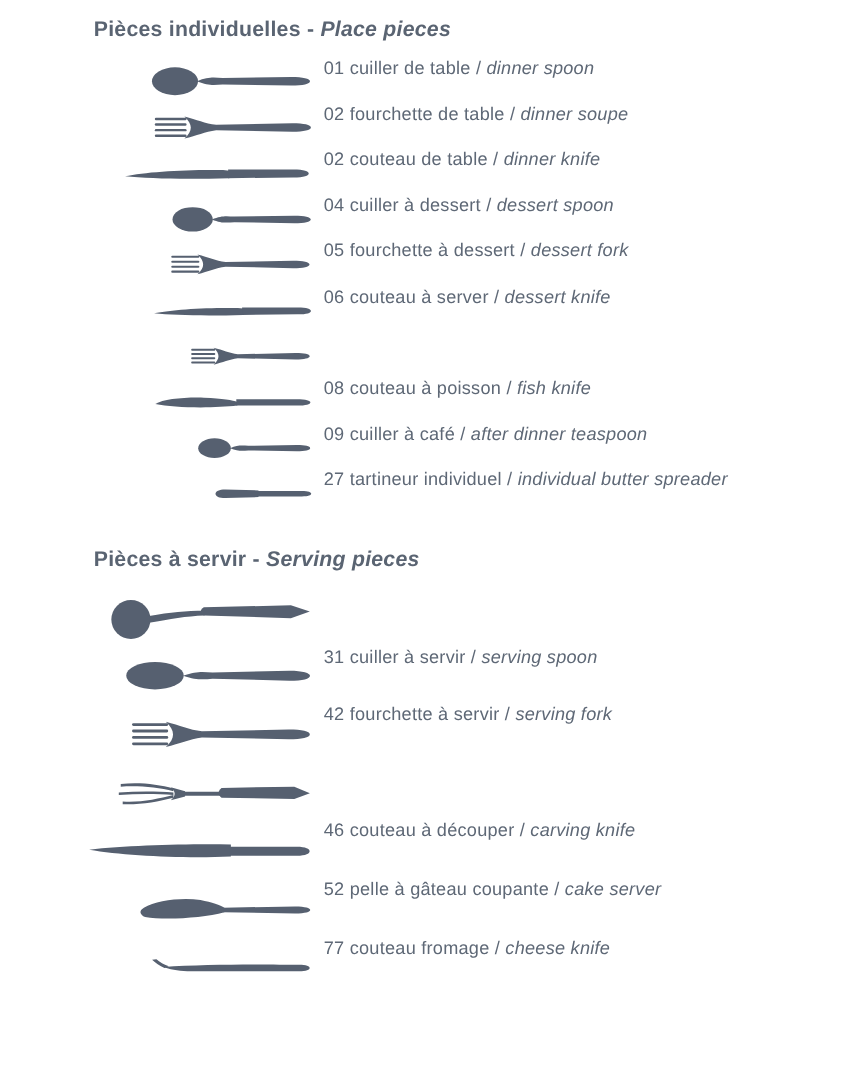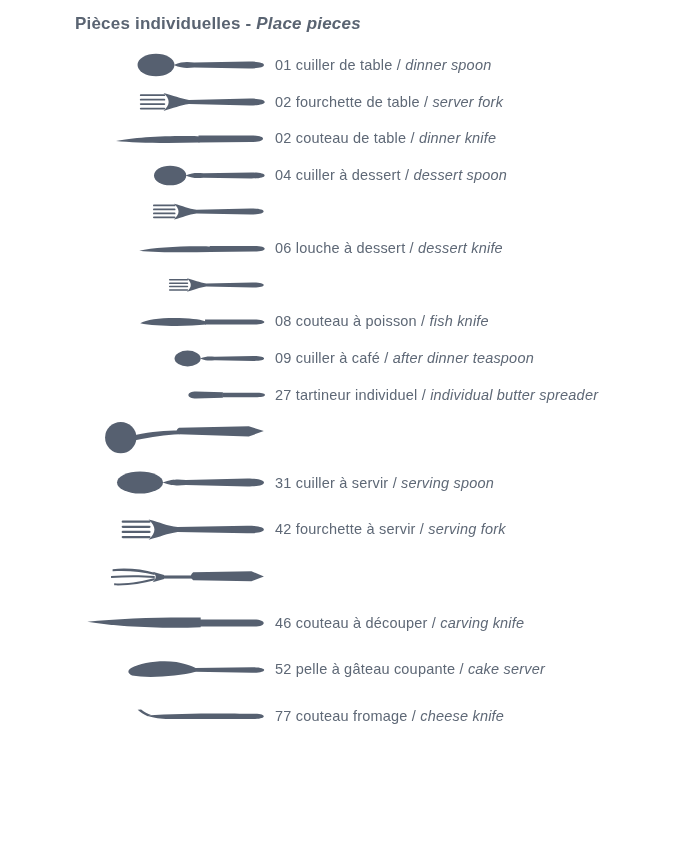--- a/index.html
+++ b/index.html
@@ -9,21 +9,21 @@
     color:#5e6876;
     -webkit-font-smoothing:antialiased;
   }
   .page{width:674px;height:862px;position:relative;}
   h2.section-title{
     margin:0;padding:14px 0 13px 75px;
     font-size:17px;font-weight:700;letter-spacing:.2px;color:#5a6472;
   }
   h2.section-title .en{font-style:italic;}
   .sec2 h2.section-title{padding-top:25px;}
-  .row{display:flex;align-items:center;margin-left:16px;}
+  .row{display:flex;}
   .sec1 .row{height:36.6px;}
   .sec2 .row{height:46.6px;}
   .glyph{
     width:250px;display:flex;justify-content:flex-end;align-items:center;
     flex:0 0 250px;
   }
   .glyph svg{display:block;}
   .lbl{
     margin:0 0 0 9px;font-size:14.5px;letter-spacing:.2px;color:#5e6876;
     white-space:nowrap;
@@ -51,21 +51,21 @@
     <div class="row">
       <div class="glyph">
           <svg xmlns="http://www.w3.org/2000/svg" width="127" height="24" viewBox="0 0 300 56" fill="#566070">
             <rect x="2" y="9.5" width="60" height="4.6" rx="2.3"></rect>
             <rect x="2" y="20.1" width="60" height="4.6" rx="2.3"></rect>
             <rect x="2" y="30.7" width="60" height="4.6" rx="2.3"></rect>
             <rect x="2" y="41.3" width="60" height="4.6" rx="2.3"></rect>
             <path d="M58 7 C82 13 96 20 118 23 L262 20 C284 20 297 23 297 28 C297 33 284 36 262 36 L118 33 C96 36 82 43 58 49 C74 34 74 22 58 7 Z"></path>
           </svg>
         </div>
-      <p class="lbl"><span>02</span> <span>fourchette de table</span> <span class="sep">/</span> <span class="en">server fork</span></p>
+      <p class="lbl"><span>02</span> <span>fourchette de table</span> <span class="sep">/</span> <span class="en">dinner soupe</span></p>
     </div>
 
     <div class="row">
       <div class="glyph">
           <svg xmlns="http://www.w3.org/2000/svg" width="153" height="17" viewBox="0 0 300 34" fill="#566070">
             <path d="M3 22 C35 15 100 11 160 12 L170 13 L170 25 C105 27 40 26 3 22 Z"></path>
             <path d="M168 11 L272 11 C290 11 297 14 297 17.5 C297 21 290 24 272 24 L168 25 Z"></path>
           </svg>
         </div>
       <p class="lbl"><span>02</span> <span>couteau de table</span> <span class="sep">/</span> <span class="en">dinner knife</span></p>
@@ -84,30 +84,31 @@
     <div class="row">
       <div class="glyph">
           <svg xmlns="http://www.w3.org/2000/svg" width="115" height="21" viewBox="0 0 300 56" fill="#566070">
             <rect x="2" y="9.5" width="60" height="4.6" rx="2.3"></rect>
             <rect x="2" y="20.1" width="60" height="4.6" rx="2.3"></rect>
             <rect x="2" y="30.7" width="60" height="4.6" rx="2.3"></rect>
             <rect x="2" y="41.3" width="60" height="4.6" rx="2.3"></rect>
             <path d="M58 7 C82 13 96 20 118 23 L262 20 C284 20 297 23 297 28 C297 33 284 36 262 36 L118 33 C96 36 82 43 58 49 C74 34 74 22 58 7 Z"></path>
           </svg>
         </div>
+      <p class="lbl"><span>05</span> <span>fourchette à dessert</span> <span class="sep">/</span> <span class="en">dessert fork</span></p>
     </div>
 
     <div class="row">
       <div class="glyph">
           <svg xmlns="http://www.w3.org/2000/svg" width="128" height="15" viewBox="0 0 300 34" fill="#566070">
             <path d="M3 22 C35 15 100 11 160 12 L170 13 L170 25 C105 27 40 26 3 22 Z"></path>
             <path d="M168 11 L272 11 C290 11 297 14 297 17.5 C297 21 290 24 272 24 L168 25 Z"></path>
           </svg>
         </div>
-      <p class="lbl"><span>06</span> <span>louche à dessert</span> <span class="sep">/</span> <span class="en">dessert knife</span></p>
+      <p class="lbl"><span>06</span> <span>couteau à server</span> <span class="sep">/</span> <span class="en">dessert knife</span></p>
     </div>
 
     <div class="row">
       <div class="glyph">
           <svg xmlns="http://www.w3.org/2000/svg" width="99" height="18" viewBox="0 0 300 56" fill="#566070">
             <rect x="2" y="9.5" width="60" height="4.6" rx="2.3"></rect>
             <rect x="2" y="20.1" width="60" height="4.6" rx="2.3"></rect>
             <rect x="2" y="30.7" width="60" height="4.6" rx="2.3"></rect>
             <rect x="2" y="41.3" width="60" height="4.6" rx="2.3"></rect>
             <path d="M58 7 C82 13 96 20 118 23 L262 20 C284 20 297 23 297 28 C297 33 284 36 262 36 L118 33 C96 36 82 43 58 49 C74 34 74 22 58 7 Z"></path>
@@ -141,20 +142,21 @@
           <svg xmlns="http://www.w3.org/2000/svg" width="80" height="10" viewBox="0 0 300 36" fill="#566070">
             <path d="M9 18 C9 10 20 5 38 5 L138 8 L138 28 L38 31 C20 31 9 26 9 18 Z"></path>
             <path d="M136 10 L268 10 C288 10 296 14 296 18 C296 22 288 26 268 26 L136 26 Z"></path>
           </svg>
         </div>
       <p class="lbl"><span>27</span> <span>tartineur individuel</span> <span class="sep">/</span> <span class="en">individual butter spreader</span></p>
     </div>
   </div>
 
   <div class="sec2">
+    <h2 class="section-title"><span>Pièces à servir</span> <span>-</span> <span class="en">Serving pieces</span></h2>
 
     <div class="row">
       <div class="glyph">
           <svg xmlns="http://www.w3.org/2000/svg" width="162" height="35" viewBox="0 0 300 64" fill="#566070">
             <circle cx="31" cy="34" r="29"></circle>
             <path d="M58 29 C90 23 112 21 140 21 L140 28 C112 29 90 33 58 39 Z"></path>
             <path d="M139 16 L268 13 L296 22 L268 32 L139 28 C133 24 133 20 139 16 Z"></path>
           </svg>
         </div>
     </div>

